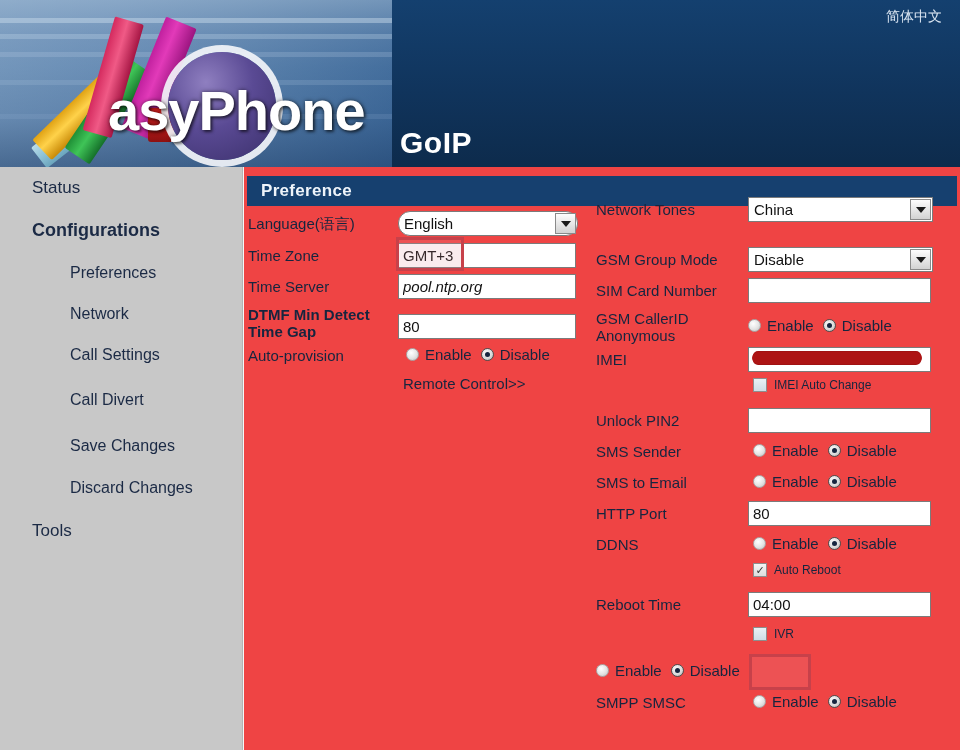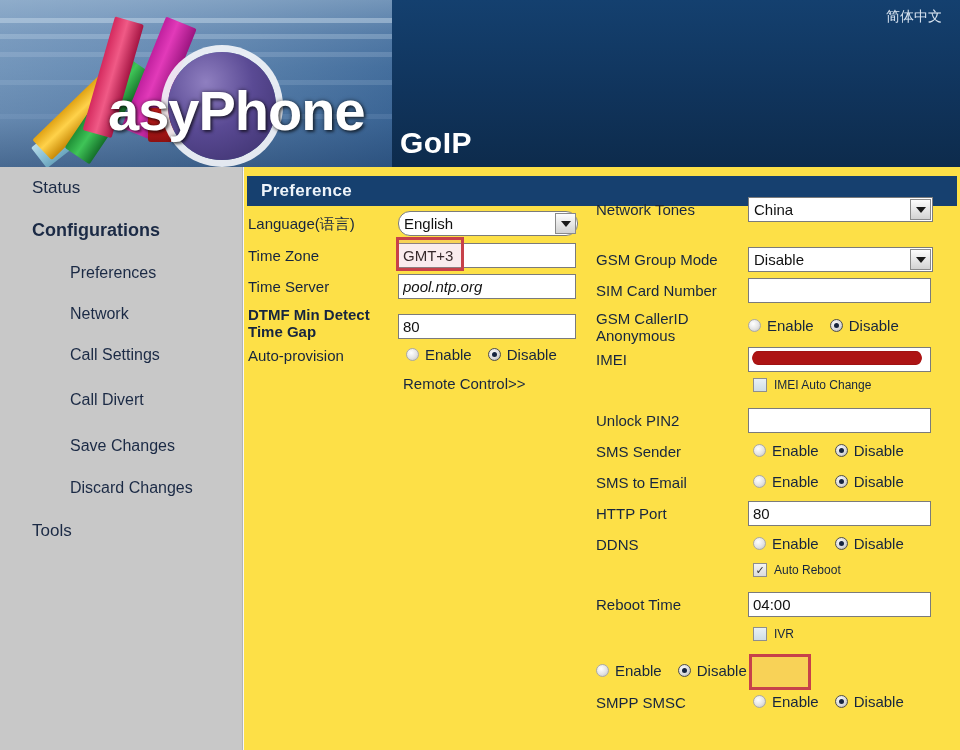--- a/index.html
+++ b/index.html
@@ -101,21 +101,21 @@
   .nav-item.lvl1 { padding:0 0 0 70px; font-size:16px; }
   .nav-item.bold { font-weight:bold; font-size:18px; }
   .nav-row { height:41px; display:flex; align-items:center; }
   .nav-row.gap { height:50px; }
   .nav-row.gap2 { height:44px; }
 
   
   .content {
     position:absolute; left:244px; top:167px;
     width:716px; height:583px;
-    background:#fde047;
+    background:#ef4444;
   }
   .panel-title {
     position:absolute; left:3px; top:9px;
     width:710px; height:30px;
     background:#16406f;
     color:#eef4fa;
     font-size:17px; font-weight:bold;
     display:flex; align-items:center;
     padding-left:14px;
     letter-spacing:.3px;
@@ -165,21 +165,21 @@
     border-top:6px solid #1a1a1a;
   }
   .redact {
     position:absolute; left:4px; top:5px;
     width:170px; height:12px;
     background:#ad1414;
     border-radius:6px;
     box-shadow: 0 2px 0 -1px #a01212, 0 -2px 0 -1px #a01212;
   }
 
-  .radios { display:flex; align-items:center; gap:16px; padding-top:3px; }
+  .radios { display:flex; align-items:center; gap:9px; padding-top:3px; }
   .radio { display:flex; align-items:center; gap:6px; cursor:pointer; }
   .rdot {
     width:13px; height:13px; border-radius:50%;
     background: radial-gradient(circle at 38% 34%, #ffffff 0%, #e4e4e4 55%, #bdbdbd 100%);
     border:1px solid #a9a9a9;
     display:flex; align-items:center; justify-content:center;
   }
   .rdot.on {
     background: radial-gradient(circle at 38% 34%, #fafafa 0%, #d8d8d8 60%, #9a9a9a 100%);
     border:1px solid #4e4e4e;

